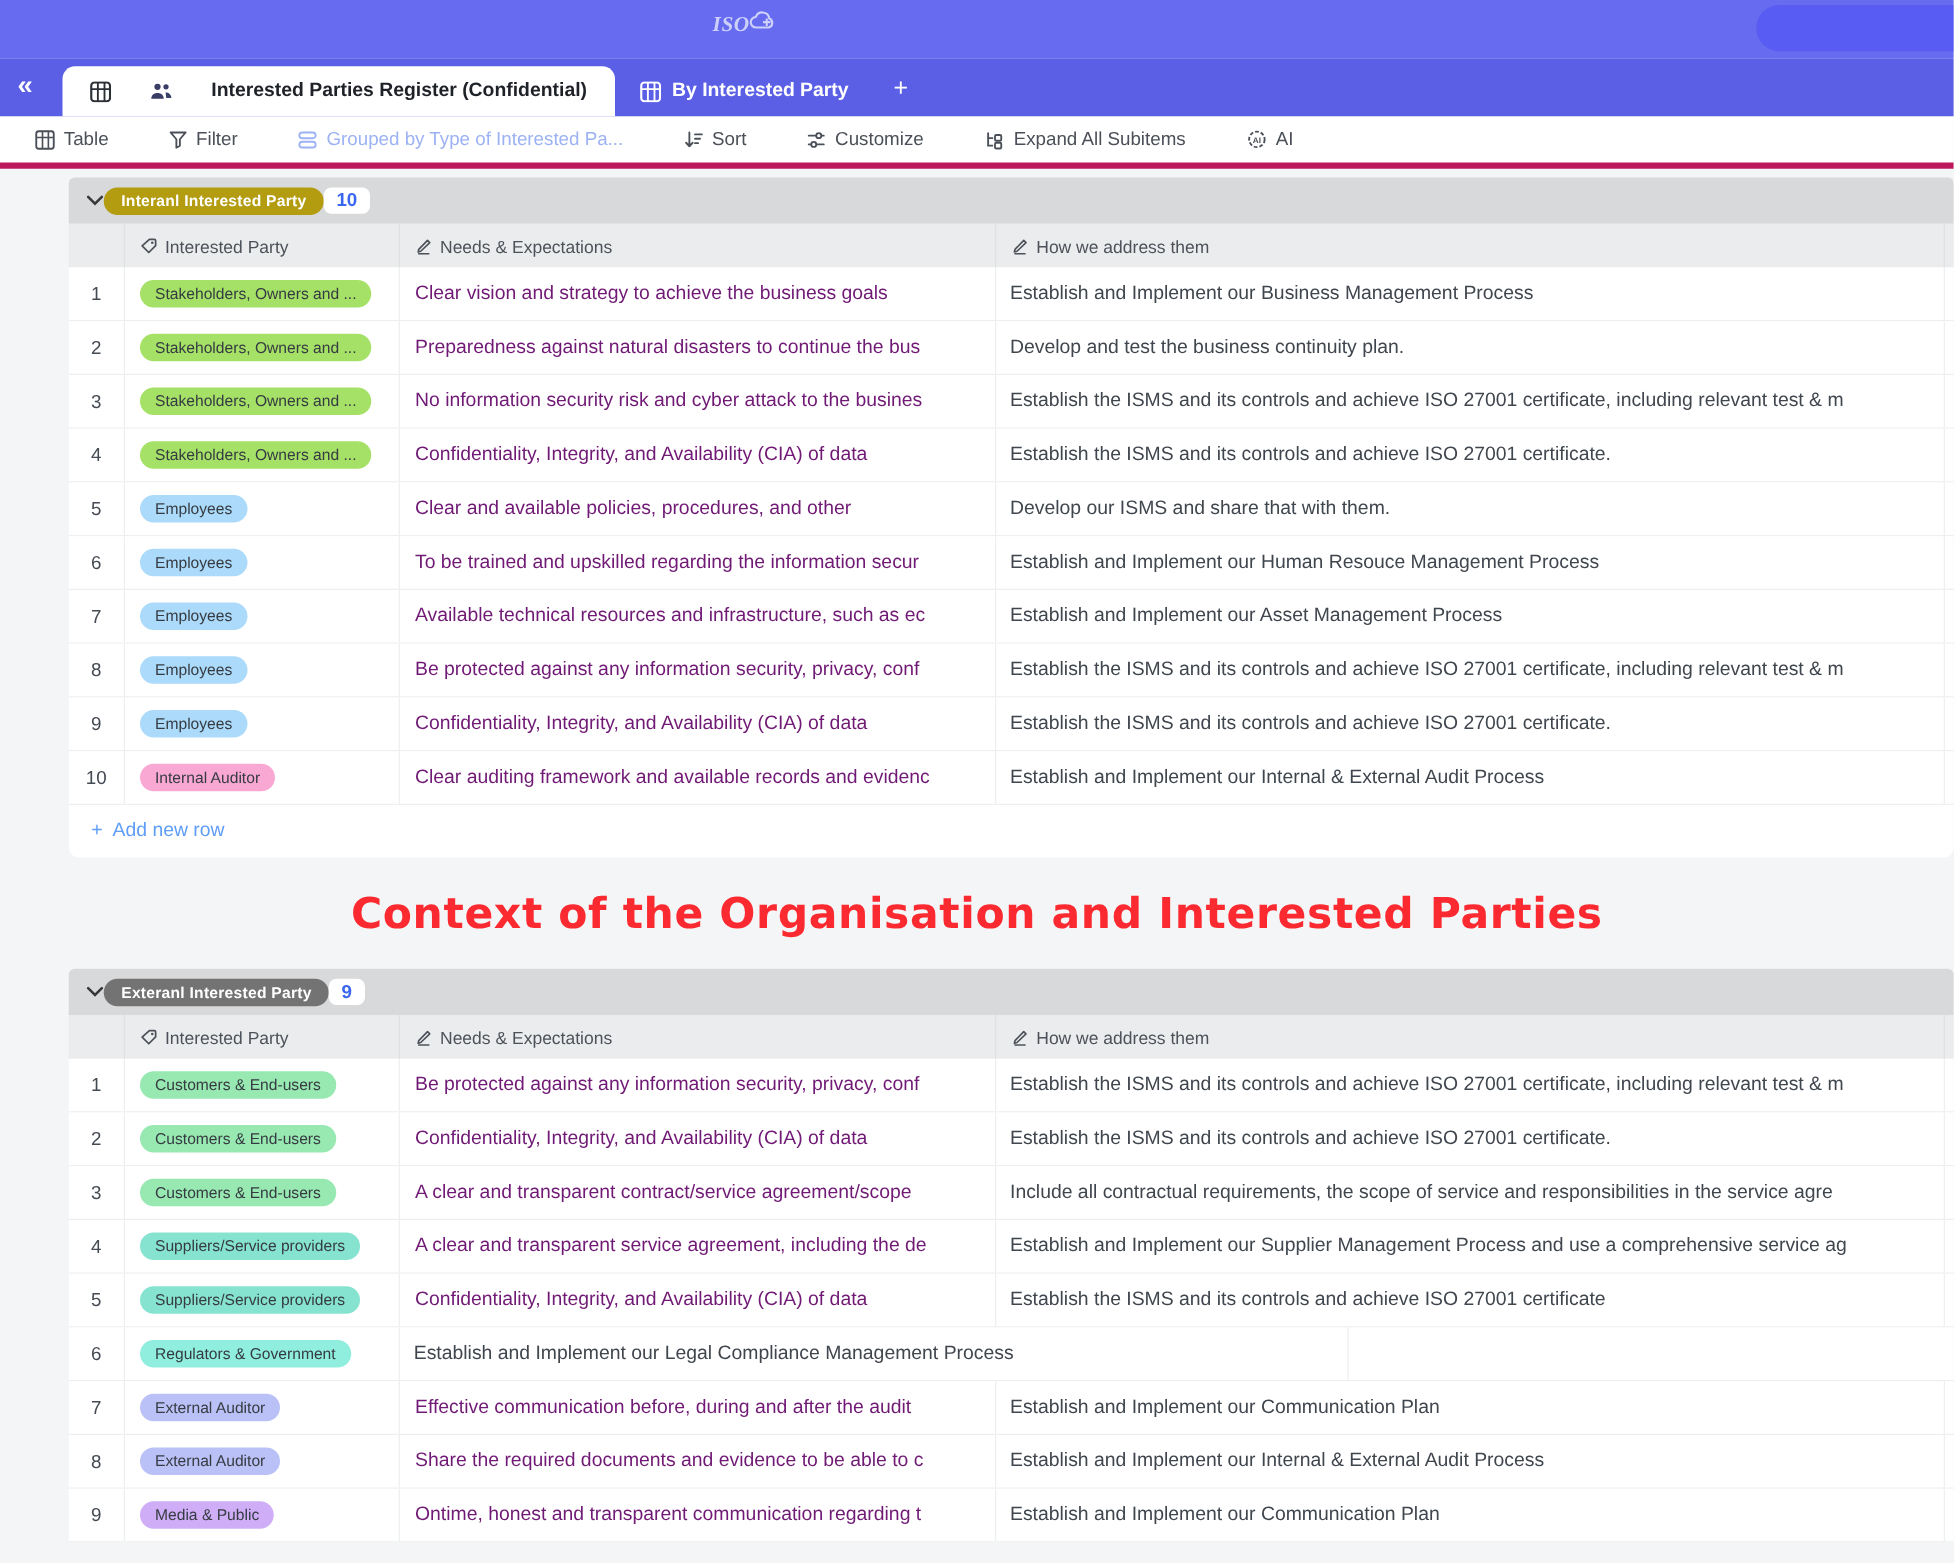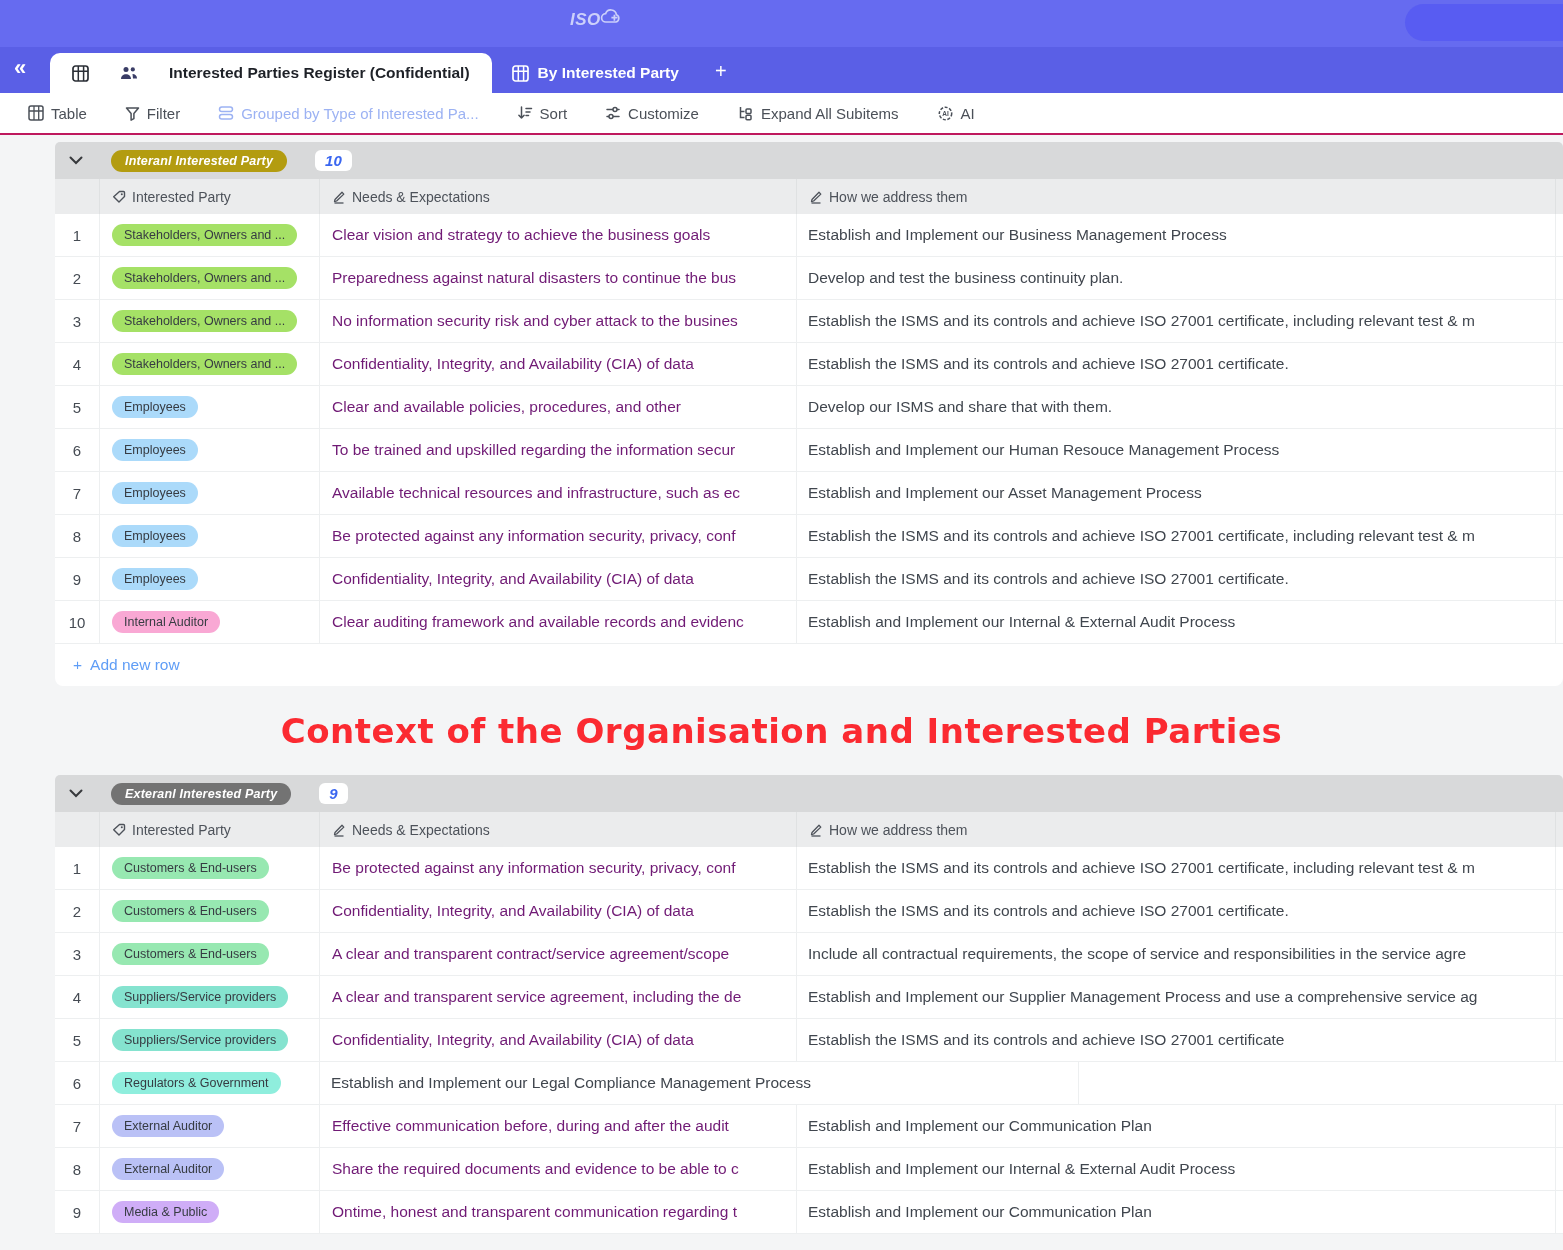--- a/index.html
+++ b/index.html
@@ -2,44 +2,44 @@
 <html><head>
 <meta charset="utf-8">
 <style>
   * { margin:0; padding:0; box-sizing:border-box; }
   html,body { width:1563px; height:1250px; overflow:hidden; }
   body { font-family:"Liberation Sans","DejaVu Sans",sans-serif; background:#f4f5f6; position:relative; }
 
   
   .app-header { height:47px; background:#666bf0; position:relative; }
   .logo { position:absolute; left:570px; top:10px; display:flex; align-items:center; color:#ccd0fa; }
-  .logo .iso { font-size:17px; font-weight:700; font-style:italic; letter-spacing:0.5px; }
+  .logo .iso { font-size:17px; font-weight:700; font-style:italic; letter-spacing:0.5px;font-family:Liberation Serif, serif; }
   .logo svg { margin-left:-2px; margin-top:-6px; }
   .header-action { position:absolute; right:0px; top:4px; width:158px; height:37px;
     background:rgba(70,76,243,0.45); border-radius:19px 0 0 19px; }
 
   
   .tab-bar { height:46px; background:#5a5fe6; display:flex; align-items:flex-end; position:relative; }
   .collapse-btn { color:#fff; font-size:22px; font-weight:700; position:absolute; left:14px; top:8px; cursor:pointer; letter-spacing:-2px;}
   .tab { display:flex; align-items:center; gap:9px; height:40px; padding:0 20px; font-size:15.5px; font-weight:700; }
   .tab.active { background:#fff; color:#1e2127; border-radius:10px 10px 0 0; margin-left:50px; height:40px; padding:0 22px;gap:31px; }
   .tab.inactive { color:#fff; }
   .tab-plus { color:#fff; font-size:20px; font-weight:400; margin-left:16px; margin-bottom:10px; cursor:pointer; }
   .tab .icon { display:flex; align-items:center; }
 
   
-  .toolbar { height:42px; background:#fff; border-bottom:2px solid #be185d; display:flex; align-items:center; padding-left:28px; gap:38px; }
+  .toolbar { height:42px; background:#fff; border-bottom:5px solid #be185d; display:flex; align-items:center; padding-left:28px; gap:48px; }
   .tool-item { display:flex; align-items:center; gap:7px; font-size:15px; color:#4b5058; cursor:pointer; white-space:nowrap; }
   .tool-item.grouped { color:#9cb2f3; }
   .tool-item svg { flex:0 0 auto; }
 
   
   .content { padding-top:7px; }
   .group-section { margin-left:55px; width:1508px; }
-  .group-band { height:37px; background:#d8d9da; border-radius:5px 5px 0 0; display:flex; align-items:center; padding-left:14px; gap:28px;font-style:italic; }
+  .group-band { height:37px; background:#d8d9da; border-radius:5px 5px 0 0; display:flex; align-items:center; padding-left:14px; gap:0; }
   .group-chevron { color:#37393c; display:flex; align-items:center; cursor:pointer; }
   .group-badge { color:#fff; font-size:12.5px; font-weight:700; padding:4px 14px; border-radius:999px; letter-spacing:0.2px; }
   .group-count { background:#fff; border-radius:6px; padding:2px 10px; font-size:15px; font-weight:700; color:#3a66f0; }
 
   .col-header { height:35px; background:#ebeced; display:flex; }
   .col-header .hcell { display:flex; align-items:center; gap:6px; font-size:14px; color:#4d525a; padding-left:12px; border-right:1px solid #dfe1e2; }
   .col-header .hnum { width:45px; border-right:1px solid #dfe1e2; }
   .col-header .hfill { flex:1; }
 
   .row { height:43px; background:#fff; display:flex; border-bottom:1px solid #edeff0; }

